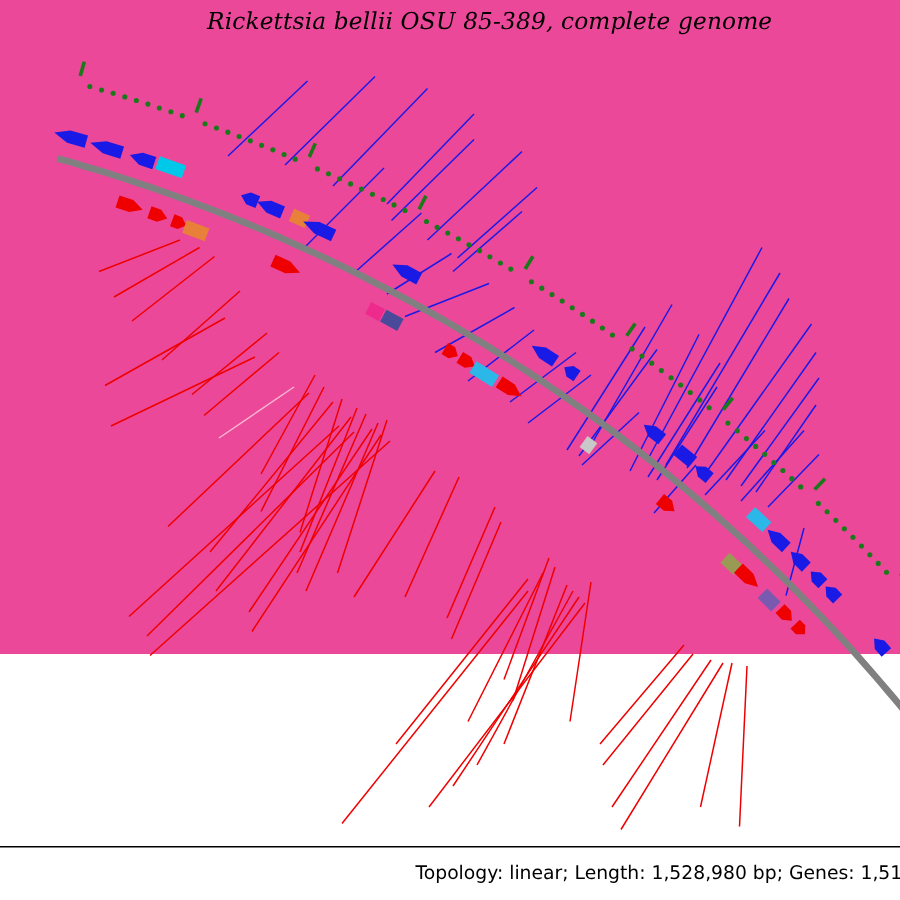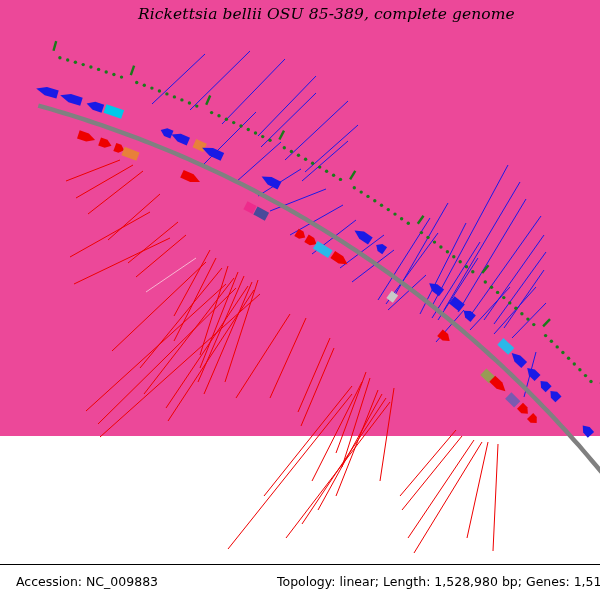--- a/index.html
+++ b/index.html
@@ -384,16 +384,15 @@
       <div class="tick" style="left: 145px; top: 38px;"></div>
       <div class="tick" style="left: 205px; top: 113px;"></div>
       <div class="tick" style="left: 261px; top: 183px;"></div>
       <div class="tick" style="left: 327px; top: 249px;"></div>
       <div class="tick" style="left: 400px; top: 309px;"></div>
       <div class="tick" style="left: 477px; top: 359px;"></div>
       <div class="tick" style="left: 558px; top: 403px;"></div>
     </div>
 
   <div class="footer">
-    <div class="facc">Accession: NC_009883</div>
     <div class="ftop">Topology: linear; Length: 1,528,980 bp; Genes: 1,511</div>
   </div>
 </div>
 
 </body></html>

